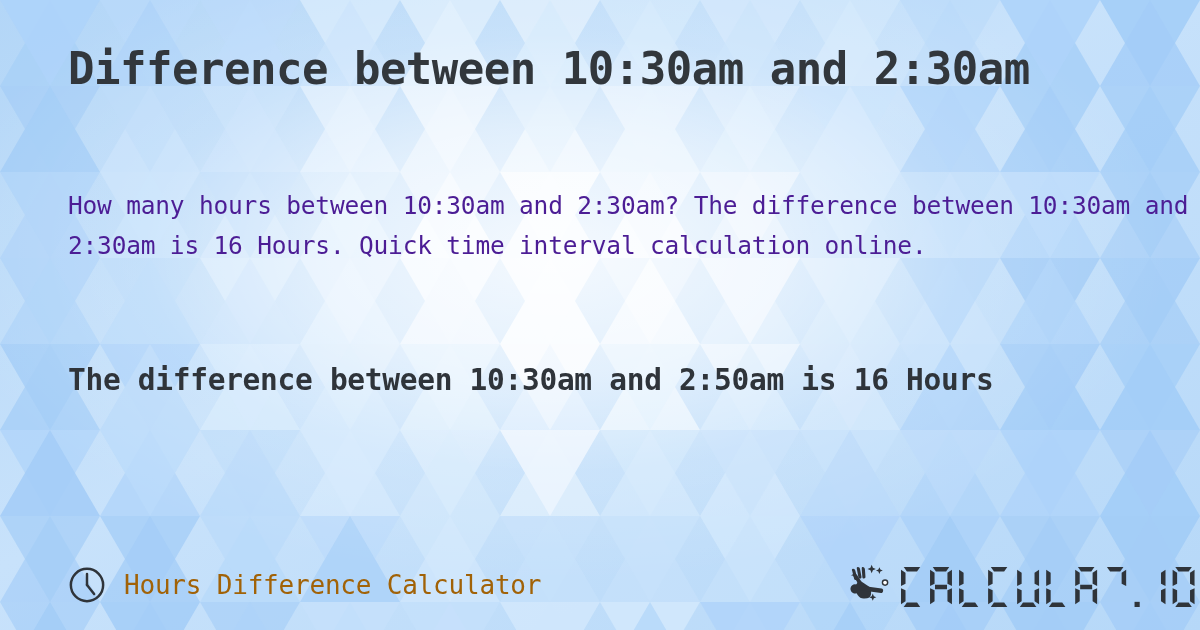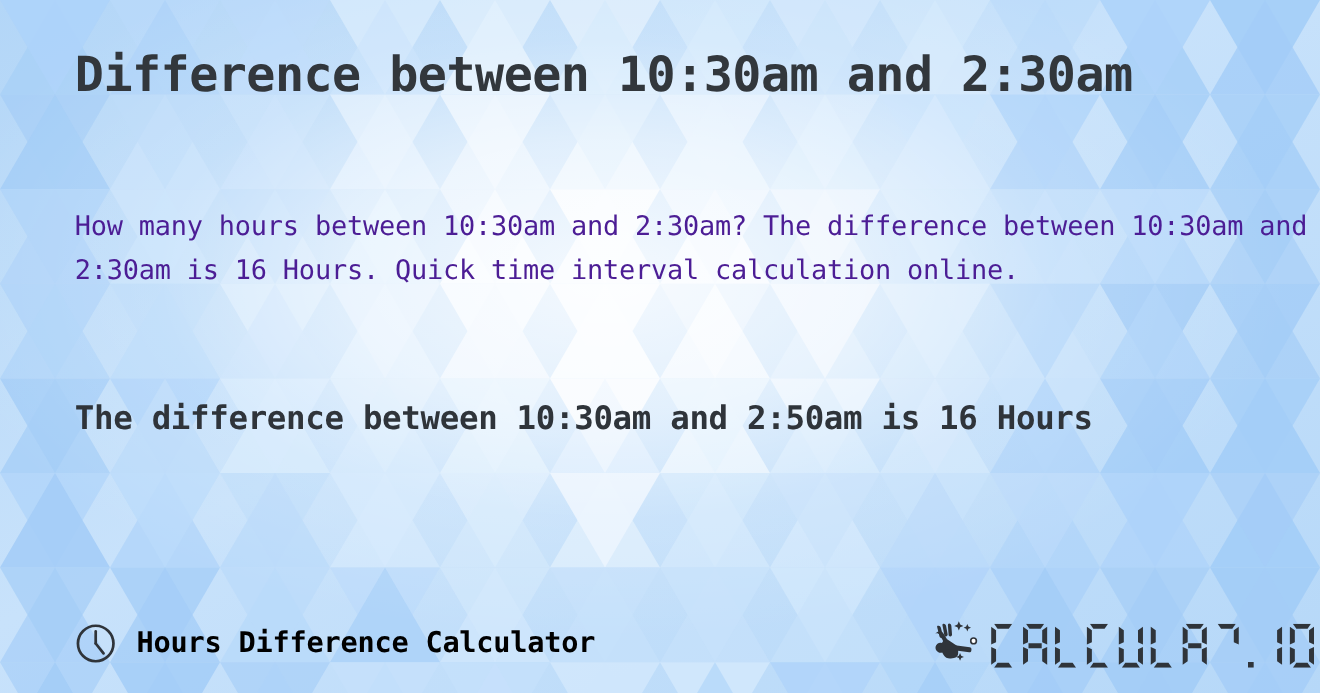--- a/index.html
+++ b/index.html
@@ -114,22 +114,22 @@
     gap: 18px;
   }
   .clock-icon {
     width: 38px;
     height: 38px;
     flex: 0 0 38px;
     display: block;
   }
   .footer-label {
     font-size: 26px;
-    font-weight: bold;
-    color: #000000;
+    font-weight: normal;
+    color: #a16207;
     letter-spacing: -0.2px;
     white-space: nowrap;
   }
 
   .footer-right {
     display: flex;
     align-items: center;
     gap: 9px;
   }
   .wand-icon {

